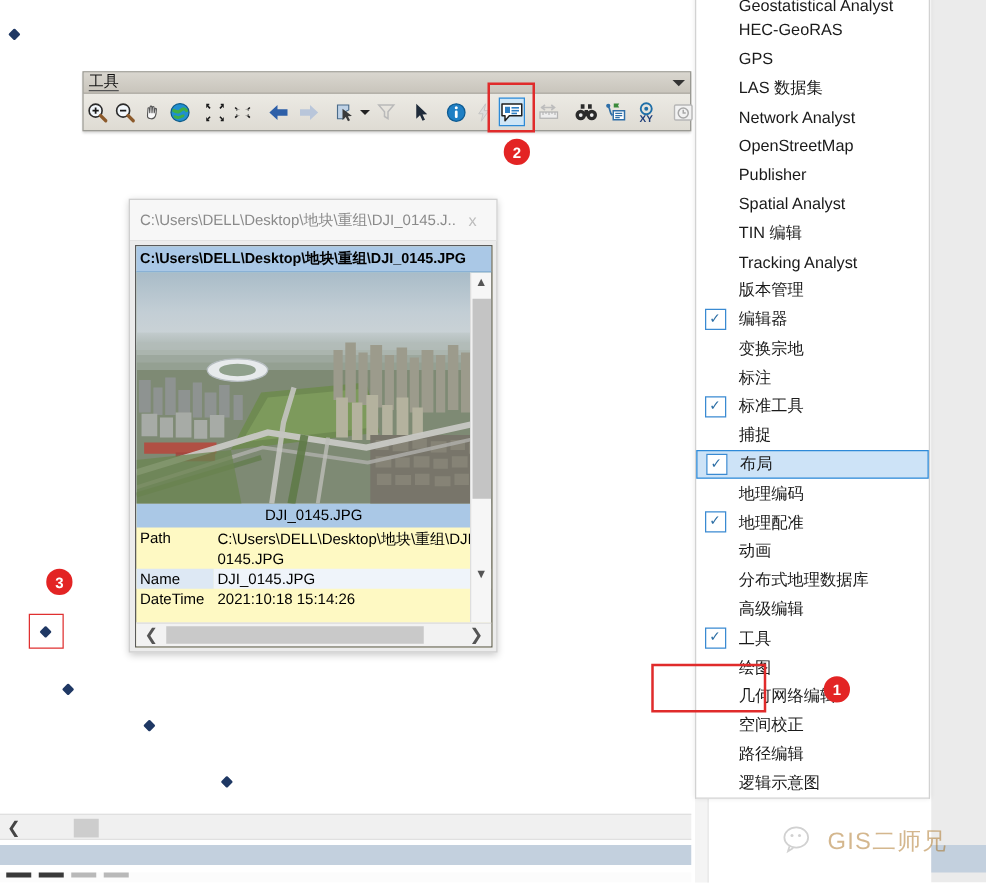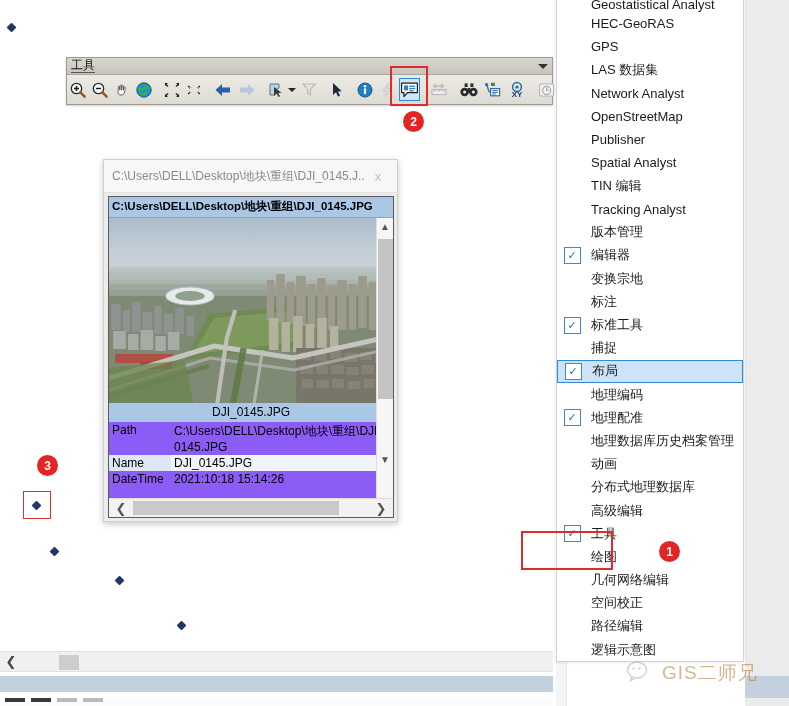--- a/index.html
+++ b/index.html
@@ -128,21 +128,21 @@
     width: 26px; height: 24px;
     display: flex; align-items: center; justify-content: center;
     color: #bdbdbd;
     font-size: 13px;
     margin-right: 6px;
   }
   .popup-body {
     position: absolute;
     left: 4px; top: 36px;
     width: 286px; height: 322px;
-    background: #8b5cf6;
+    background: #fef9c3;
     border: 1px solid #5a5a5a;
     display: flex;
     flex-direction: column;
   }
   .pb-header {
     background: #aac8e6;
     color: #000;
     font-size: 11.5px;
     font-weight: bold;
     padding: 2px 3px 3px 3px;
@@ -814,24 +814,20 @@
         <div class="ctx-label">地理编码</div>
       </div>
       <div class="ctx-item">
         <div class="ctx-check">
           <span class="chkbox">✓</span>
         </div>
         <div class="ctx-label">地理配准</div>
       </div>
       <div class="ctx-item">
         <div class="ctx-check"></div>
-        <div class="ctx-label">地理数据库历史档案管理</div>
-      </div>
-      <div class="ctx-item">
-        <div class="ctx-check"></div>
         <div class="ctx-label">动画</div>
       </div>
       <div class="ctx-item">
         <div class="ctx-check"></div>
         <div class="ctx-label">分布式地理数据库</div>
       </div>
       <div class="ctx-item">
         <div class="ctx-check"></div>
         <div class="ctx-label">高级编辑</div>
       </div>

